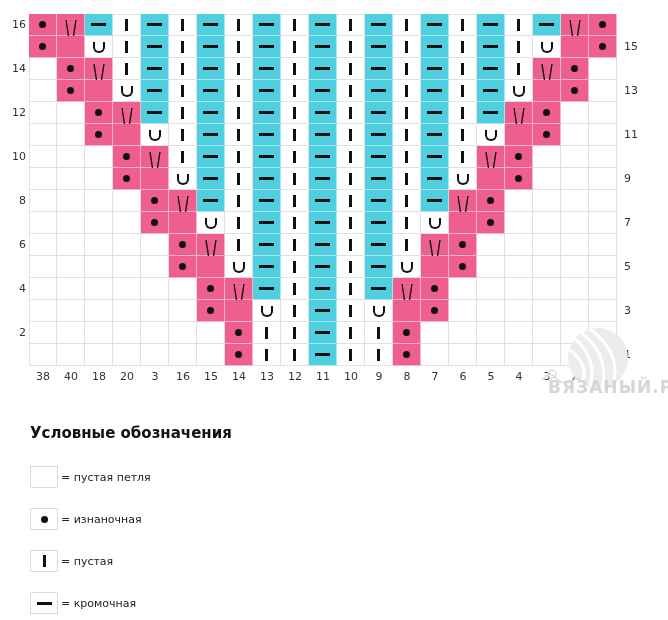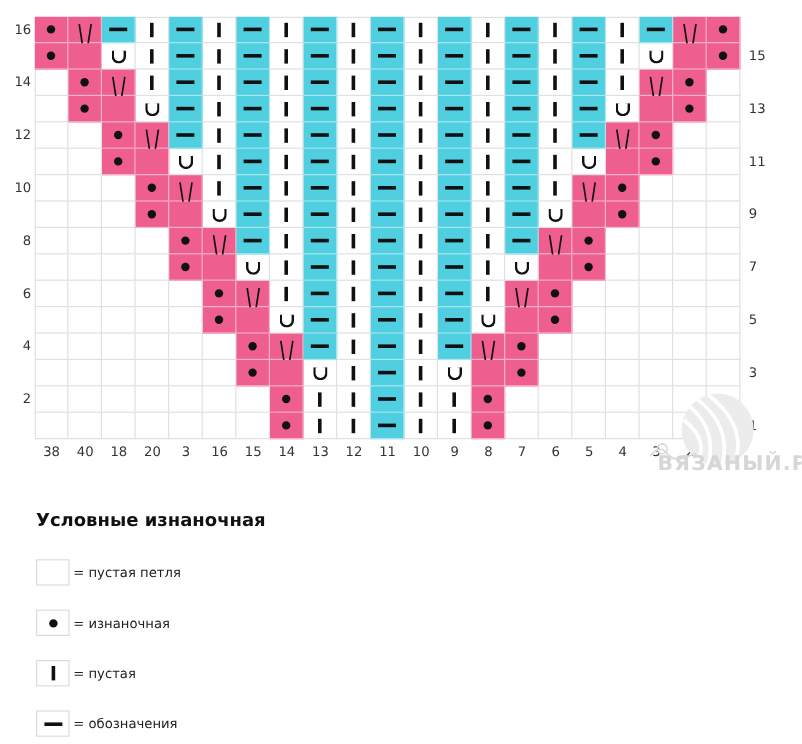--- a/index.html
+++ b/index.html
@@ -852,21 +852,21 @@
   </div>
 
 <svg class="watermark" viewBox="0 0 90 90">
   <circle cx="58" cy="40" r="30" fill="#ececec"></circle>
   <path d="M34 20 Q58 40 50 70 M40 14 Q70 36 62 70 M50 11 Q80 34 74 62 M30 32 Q52 50 40 68" stroke="#fff" stroke-width="3" fill="none"></path>
   <path d="M2 62 Q10 52 16 60 Q22 68 34 62 L40 60" stroke="#dcdcdc" stroke-width="1.5" fill="none"></path>
   <circle cx="12" cy="56" r="4" stroke="#dcdcdc" stroke-width="1.5" fill="none"></circle>
 </svg>
 <div class="watermark-text">ВЯЗАНЫЙ.РФ</div>
 
-<div id="legend-title">Условные изнаночная</div>
+<div id="legend-title">Условные обозначения</div>
 
 <div class="legend-item" style="top:466px">
   <div class="legend-box"></div>
   <span class="legend-text">= пустая петля</span>
 </div>
 <div class="legend-item" style="top:508px">
   <div class="legend-box">
       <div class="sym-dot"></div>
     </div>
   <span class="legend-text">= изнаночная</span>
@@ -874,14 +874,14 @@
 <div class="legend-item" style="top:550px">
   <div class="legend-box">
       <div class="sym-knit"></div>
     </div>
   <span class="legend-text">= пустая</span>
 </div>
 <div class="legend-item" style="top:592px">
   <div class="legend-box">
       <div class="sym-purl"></div>
     </div>
-  <span class="legend-text">= обозначения</span>
+  <span class="legend-text">= кромочная</span>
 </div>
 
 </body></html>

